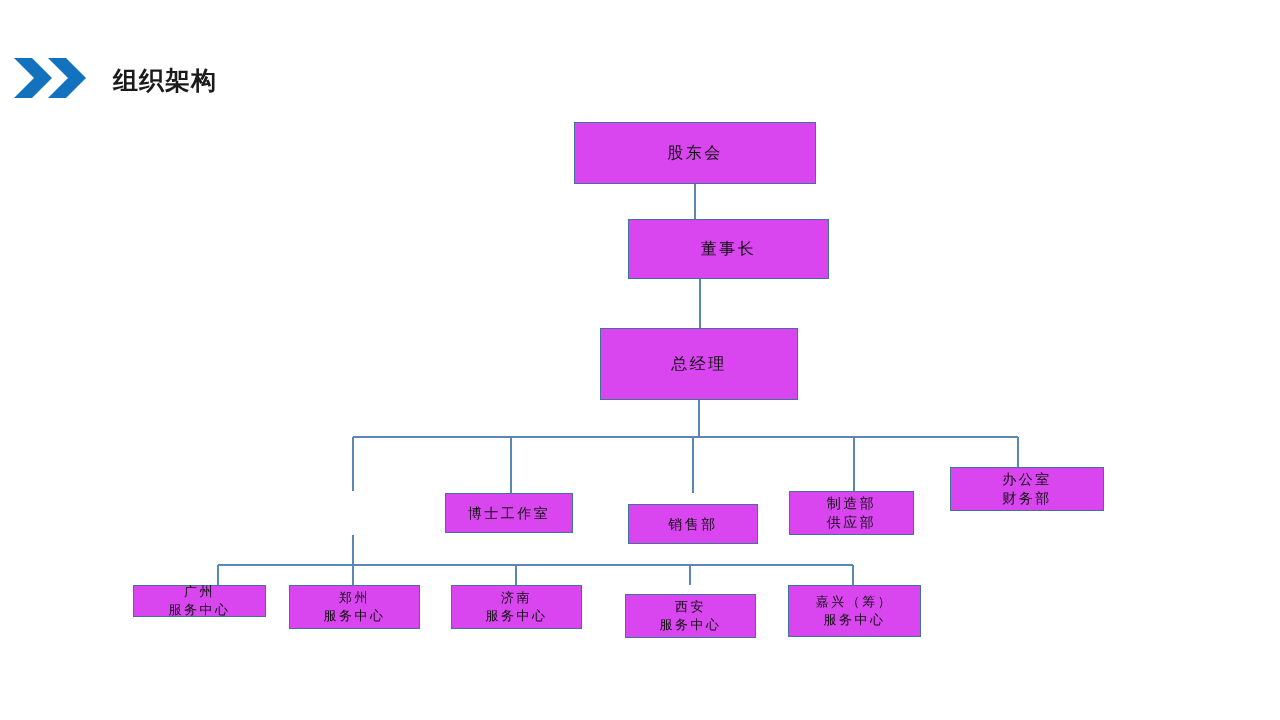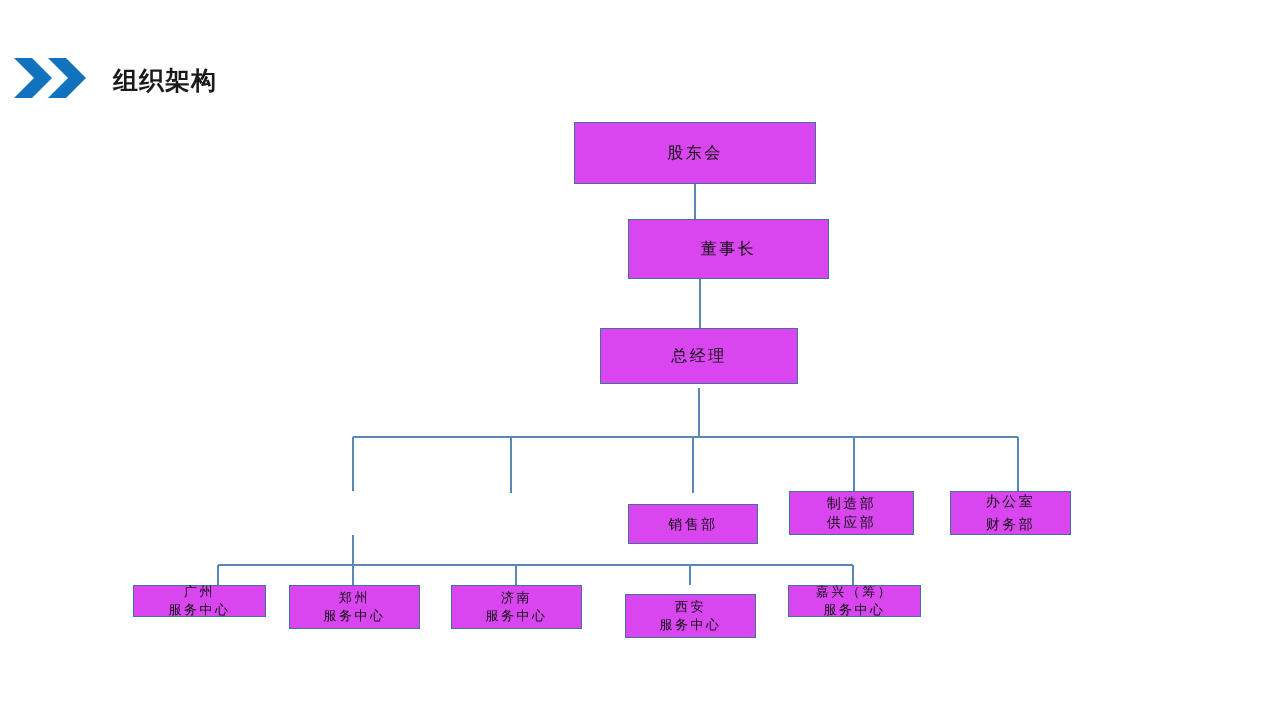--- a/index.html
+++ b/index.html
@@ -130,36 +130,39 @@
   </svg>
 
   <div class="node tier-exec" style="left:574px; top:122px; width:242px; height:62px;">
     <span class="line">股东会</span>
   </div>
 
   <div class="node tier-exec" style="left:600px; top:219px; width:201px; height:60px;margin-left:28px;">
     <span class="line">董事长</span>
   </div>
 
-  <div class="node tier-exec" style="left:600px; top:328px; width:198px; height:56px;">
+  <div class="node tier-exec" style="left:600px; top:328px; width:198px; height:72px;">
     <span class="line">总经理</span>
   </div>
 
 
+  <div class="node tier-dept" style="left:445px; top:493px; width:128px; height:40px;">
+    <span class="line">博士工作室</span>
+  </div>
 
   <div class="node tier-dept" style="left:628px; top:493px; width:130px; height:40px;margin-top:11px;">
     <span class="line">销售部</span>
   </div>
 
   <div class="node tier-dept" style="left:789px; top:491px; width:125px; height:44px;">
     <span class="line">制造部</span>
     <span class="line">供应部</span>
   </div>
 
-  <div class="node tier-dept" style="left:950px; top:491px; width:121px; height:44px;justify-content:space-between;">
+  <div class="node tier-dept" style="left:950px; top:467px; width:154px; height:44px;">
     <span class="line">办公室</span>
     <span class="line">财务部</span>
   </div>
 
   <div class="node tier-center" style="left:133px; top:585px; width:133px; height:32px;">
     <span class="line">广州</span>
     <span class="line">服务中心</span>
   </div>
 
   <div class="node tier-center" style="left:289px; top:585px; width:131px; height:44px;">
@@ -170,18 +173,18 @@
   <div class="node tier-center" style="left:451px; top:585px; width:131px; height:44px;align-items:center;">
     <span class="line">济南</span>
     <span class="line">服务中心</span>
   </div>
 
   <div class="node tier-center" style="left:625px; top:594px; width:131px; height:44px;">
     <span class="line">西安</span>
     <span class="line">服务中心</span>
   </div>
 
-  <div class="node tier-center" style="left:788px; top:585px; width:133px; height:32px;">
+  <div class="node tier-center" style="left:788px; top:585px; width:133px; height:52px;">
     <span class="line">嘉兴（筹）</span>
     <span class="line">服务中心</span>
   </div>
 
 </div>
 
 </body></html>

